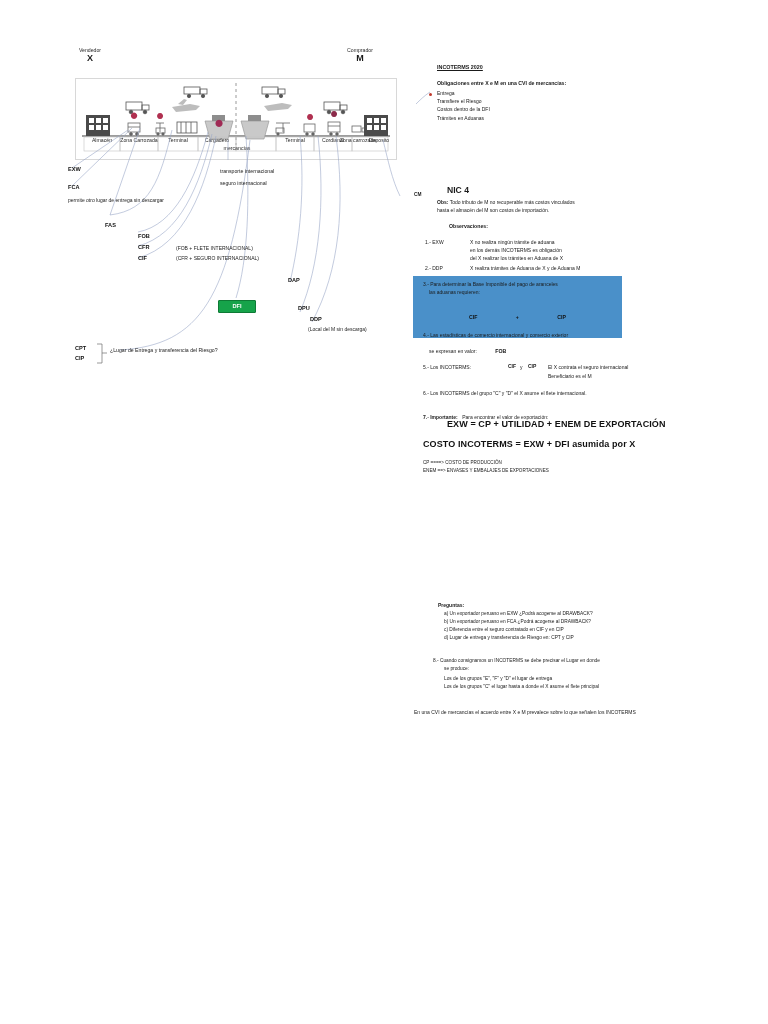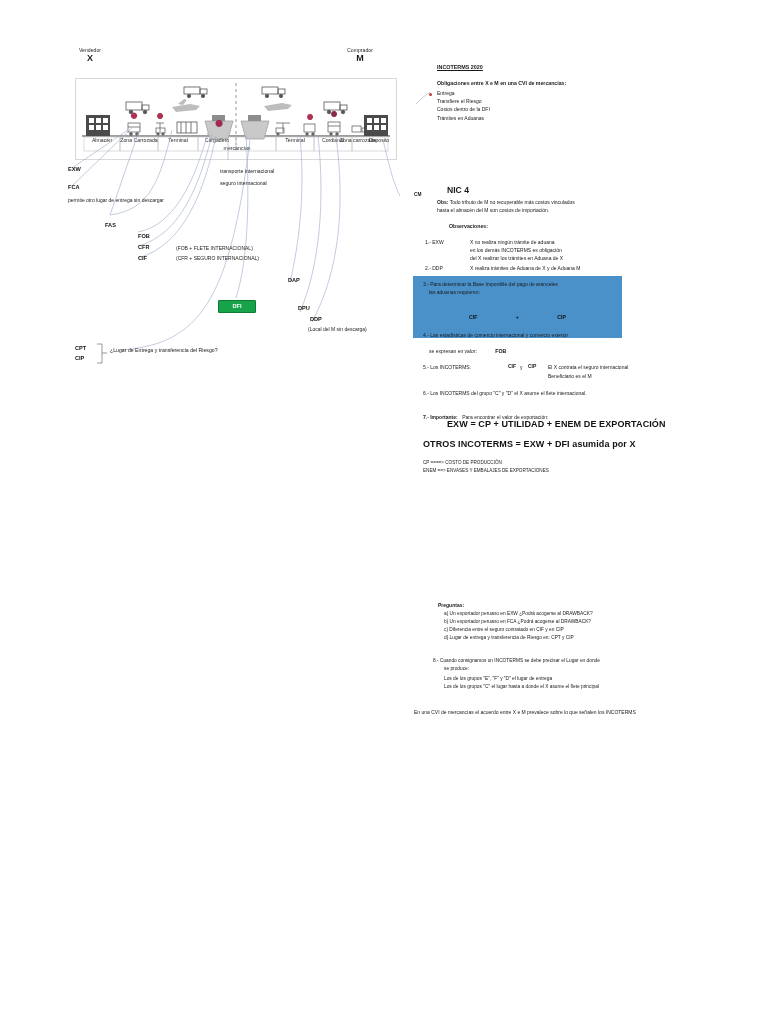--- a/index.html
+++ b/index.html
@@ -332,21 +332,21 @@
 </div>
 
 <div class="abs r-txt" style="left:423px;top:389px;">6.- Los INCOTERMS del grupo "C" y "D" el X asume el flete internacional.</div>
 
 <div class="abs" style="left:423px;top:405px;">
   <span class="r-txt-b">7.- Importante:</span>
   <span class="r-txt">Para encontrar el valor de exportación:</span>
 </div>
 
 <div class="abs formula" style="left:423px;top:419px;padding-left:24px;">EXW  = CP + UTILIDAD + ENEM DE EXPORTACIÓN</div>
-<div class="abs formula" style="left:423px;top:439px;">OTROS INCOTERMS = EXW + DFI asumida por X</div>
+<div class="abs formula" style="left:423px;top:439px;">COSTO INCOTERMS = EXW + DFI asumida por X</div>
 
 <div class="abs legend-sm" style="left:423px;top:459px;">CP ====&gt; COSTO DE PRODUCCIÓN</div>
 <div class="abs legend-sm" style="left:423px;top:467px;">ENEM ==&gt; ENVASES Y EMBALAJES DE EXPORTACIONES</div>
 
 <div class="abs" style="left:438px;top:602px;width:230px;">
   <div class="q-head">Preguntas:</div>
   <div class="q-item" style="margin-left:6px;margin-top:2px;">a) Un exportador peruano en EXW ¿Podrá acogerse al DRAWBACK?</div>
   <div class="q-item" style="margin-left:6px;">b) Un exportador peruano en FCA ¿Podrá acogerse al DRAWBACK?</div>
   <div class="q-item" style="margin-left:6px;">c) Diferencia entre el seguro contratado en CIF y en CIP</div>
   <div class="q-item" style="margin-left:6px;">d) Lugar de entrega y transferencia de Riesgo en: CPT y CIP</div>

